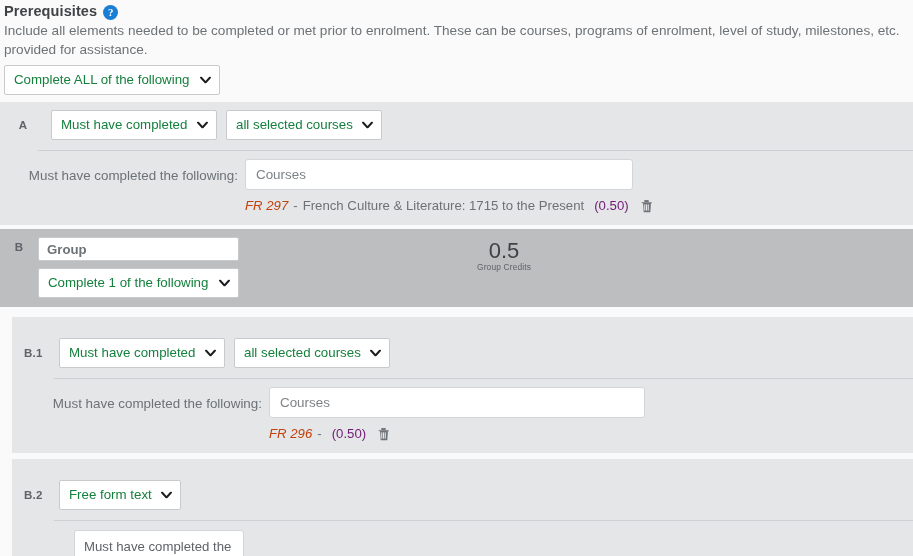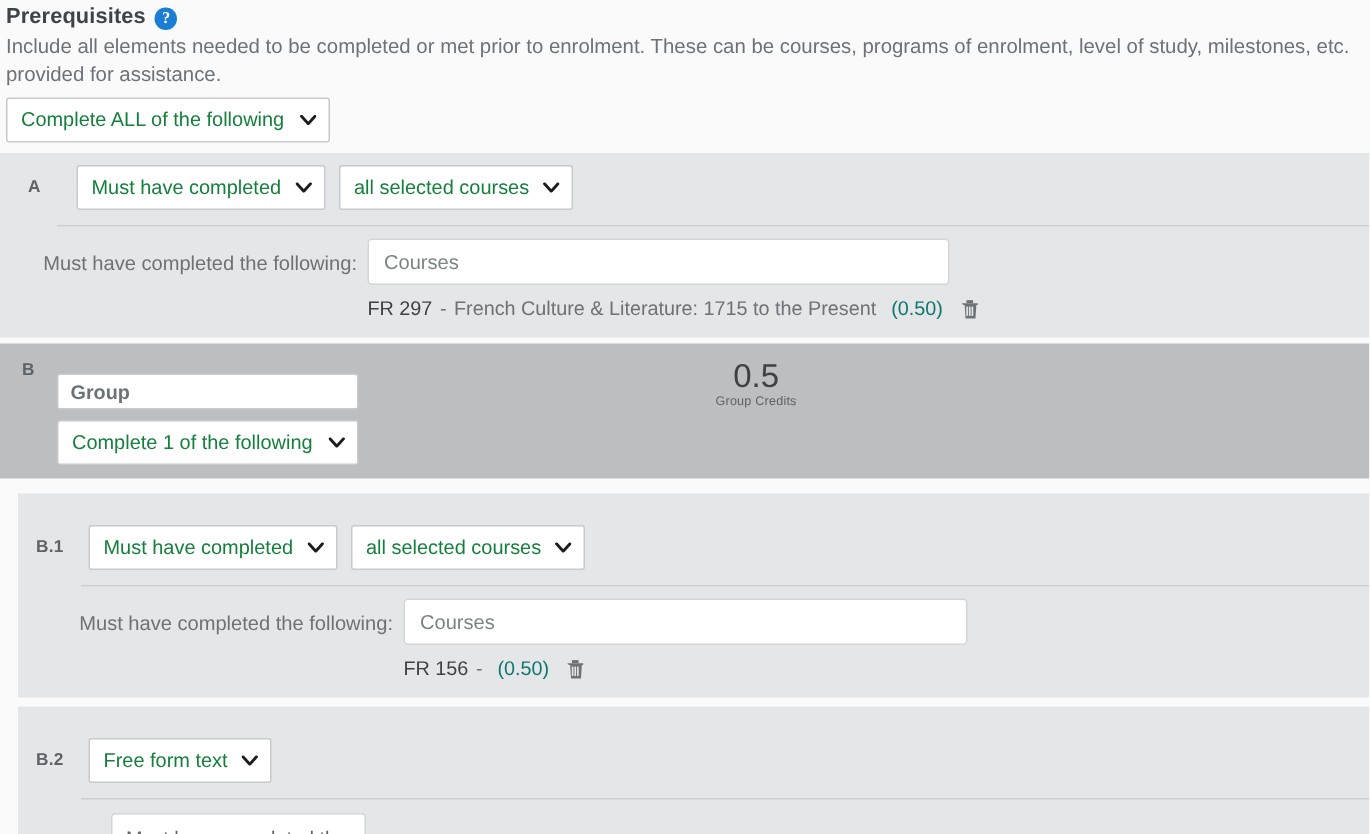--- a/index.html
+++ b/index.html
@@ -77,31 +77,31 @@
     background: #fff; border: 1px solid #d3d5d8; border-radius: 3px;
     font-size: 13.4px; color: #6d7276;
     padding: 6px 10px; height: 31px; outline: none;
     font-family: "Liberation Sans", sans-serif;
   }
   .courses-input::placeholder { color: #7d8286; }
   .course-item {
     font-size: 13.2px; color: #6d7276; display: flex; align-items: center; gap: 5px;
     padding-top: 8px;
   }
-  .course-code { color: #404040; }
-  .course-credits { color: #0f766e; padding-left: 5px; }
+  .course-code { color: #c2410c; font-style: italic; }
+  .course-credits { color: #701a75; padding-left: 5px; }
   .trash { width: 13px; height: 14px; margin-left: 6px; cursor: pointer; }
 
   
   .grp-hdr {
     background: #bcbec0; padding: 8px 0 9px 0; display: flex; align-items: flex-start;
     margin-bottom: 4px;
   }
   .grp-left { display: flex; align-items: flex-start; }
-  .grp-fields { display: flex; flex-direction: column; gap: 7px; margin-top: 12px; }
+  .grp-fields { display: flex; flex-direction: column; gap: 7px; }
   .grp-name-input {
     background: #fff; border: 1px solid #c8cacd; border-radius: 2px;
     width: 201px; height: 24px; padding: 2px 8px;
     font-family: "Liberation Sans", sans-serif;
     font-size: 13.2px; font-weight: bold; color: #6d7276;
   }
   .grp-credits { text-align: center; margin-left: 238px; padding-top: 2px; }
   .grp-credits-num {
     font-size: 22px; color: #3d4245; font-weight: normal; line-height: 24px;
     font-family: "Liberation Sans", sans-serif;
@@ -237,21 +237,21 @@
       </div>
 
       <div class="divider" style="margin-left:42px;margin-right:0"></div>
 
       <div class="course-block">
         <div class="course-row">
           <div class="course-label" style="width:257px">Must have completed the following:</div>
           <div>
             <input class="courses-input" style="width: 376px;" type="text" placeholder="Courses">
             <div class="course-item">
-              <span class="course-code">FR 156</span>
+              <span class="course-code">FR 296</span>
               <span>-</span>
               <span class="course-credits">(0.50)</span>
               <svg class="trash" viewBox="0 0 13 14">
                 <path d="M1.2 3.2 h10.6 v1.1 h-0.9 l-0.6 9 h-6.6 l-0.6 -9 h-0.9 z" fill="#6d7276"></path>
                 <rect x="4.3" y="1.1" width="4.4" height="1.9" fill="#6d7276"></rect>
                 <rect x="4.2" y="5.4" width="1.1" height="6.2" fill="#e4e6e8"></rect>
                 <rect x="5.95" y="5.4" width="1.1" height="6.2" fill="#e4e6e8"></rect>
                 <rect x="7.7" y="5.4" width="1.1" height="6.2" fill="#e4e6e8"></rect>
               </svg>
             </div>

